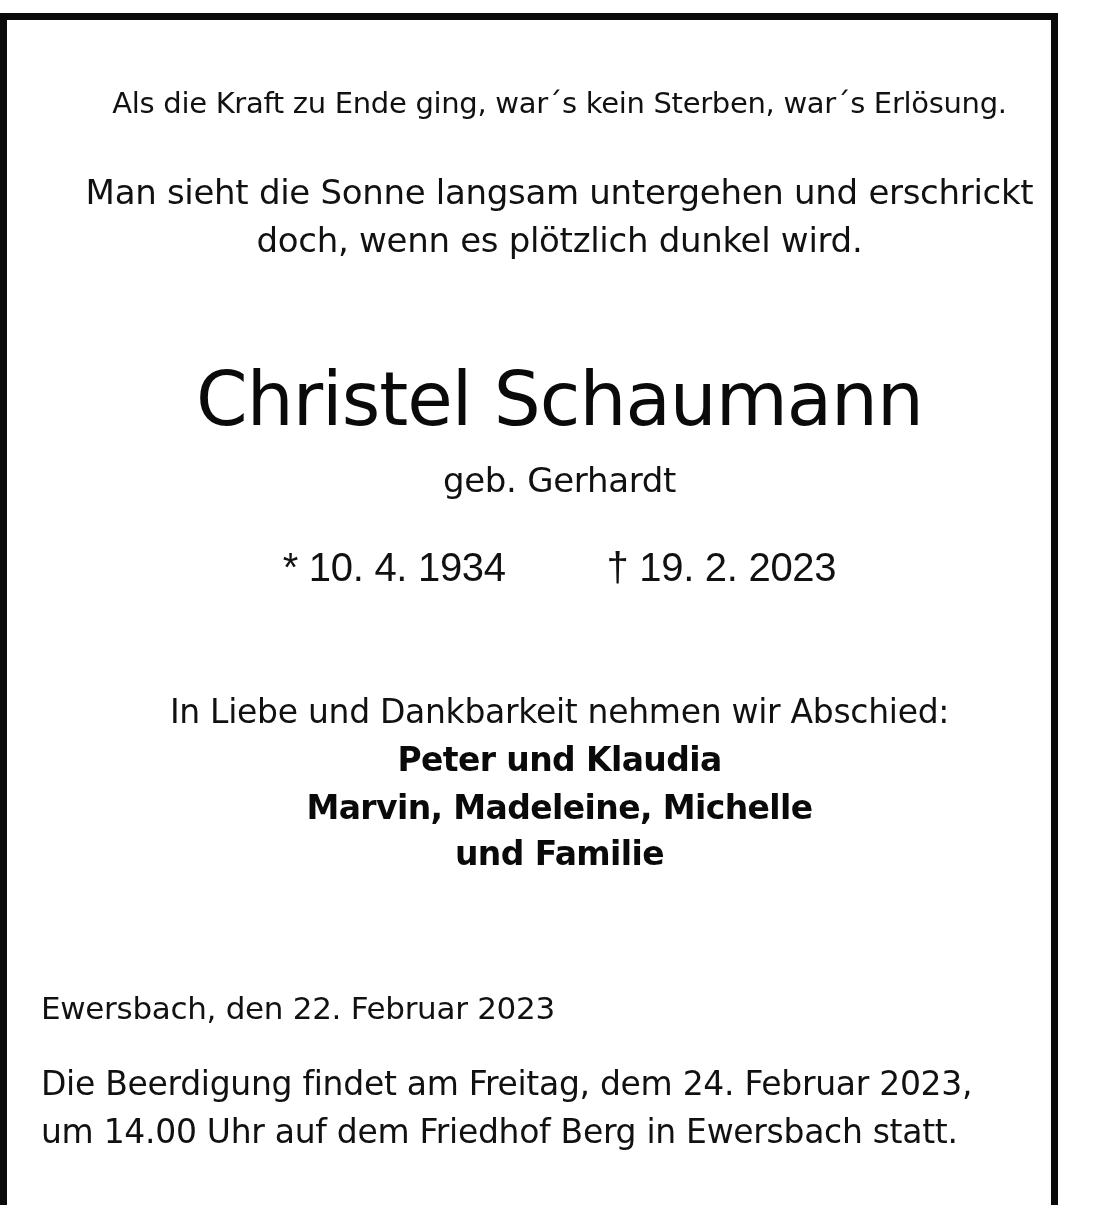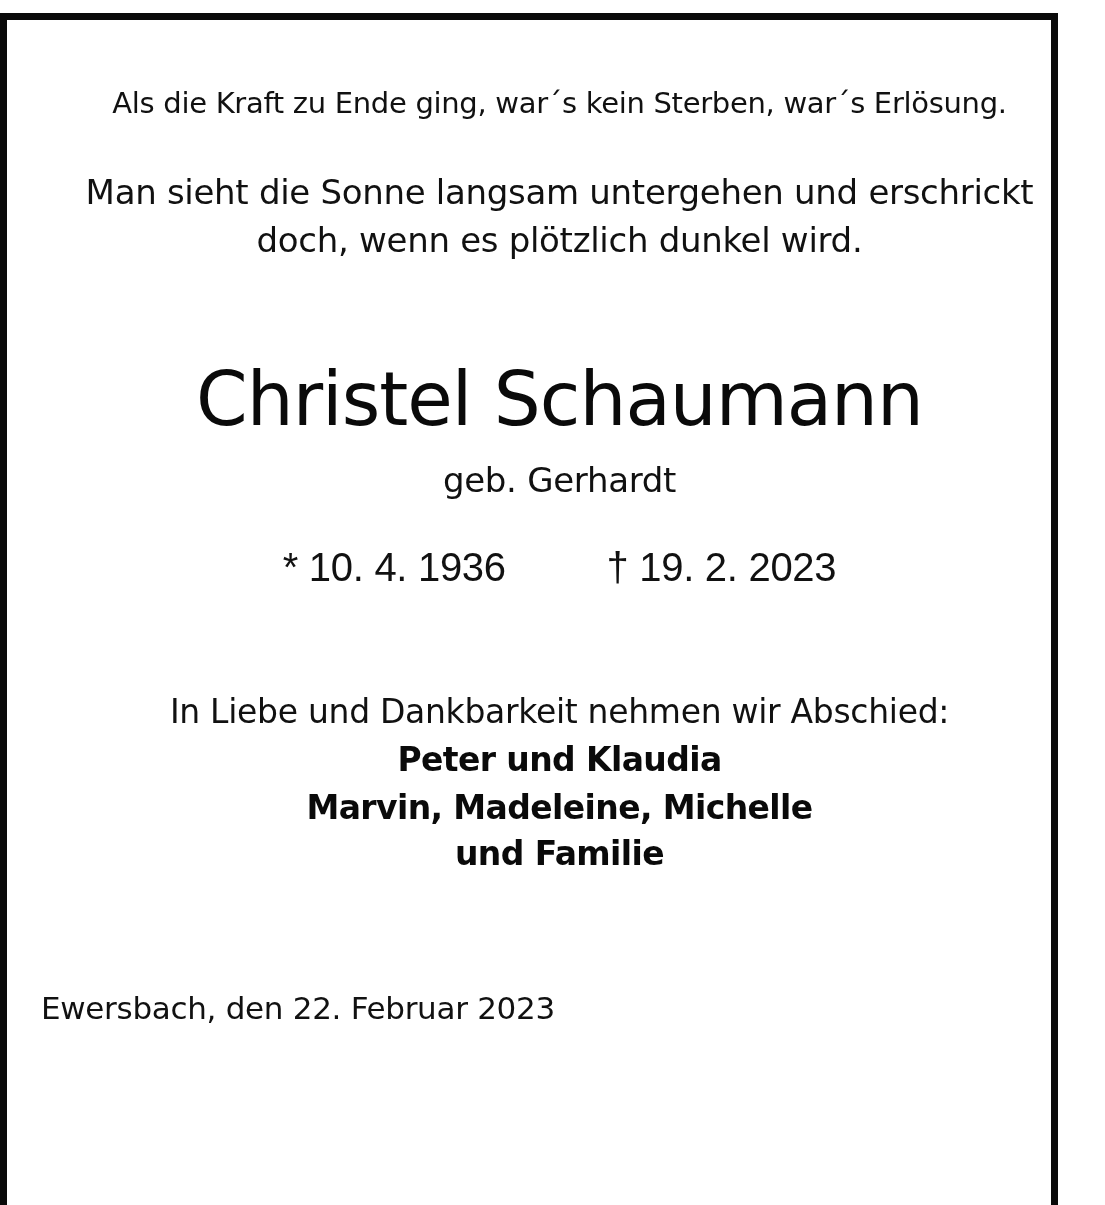--- a/index.html
+++ b/index.html
@@ -78,24 +78,26 @@
 <div class="frame">
 
   <div class="line center motto1">Als die Kraft zu Ende ging, war´s kein Sterben, war´s Erlösung.</div>
   <div class="line center motto2a">Man sieht die Sonne langsam untergehen und erschrickt</div>
   <div class="line center motto2b">doch, wenn es plötzlich dunkel wird.</div>
 
   <div class="line center name">Christel Schaumann</div>
   <div class="line center birthname">geb. Gerhardt</div>
 
   <div class="line center dates">
-    <span class="date-born">* 10. 4. 1936</span>
+    <span class="date-born">* 10. 4. 1934</span>
     <span class="date-died">† 19. 2. 2023</span>
   </div>
 
   <div class="line center intro">In Liebe und Dankbarkeit nehmen wir Abschied:</div>
   <div class="line center bold-name n1">Peter und Klaudia</div>
   <div class="line center bold-name n2">Marvin, Madeleine, Michelle</div>
   <div class="line center bold-name n3">und Familie</div>
 
   <div class="line left place-date">Ewersbach, den 22. Februar 2023</div>
+  <div class="line left funeral1">Die Beerdigung findet am Freitag, dem 24. Februar 2023,</div>
+  <div class="line left funeral2">um 14.00 Uhr auf dem Friedhof Berg in Ewersbach statt.</div>
 
 </div>
 
 </body></html>

